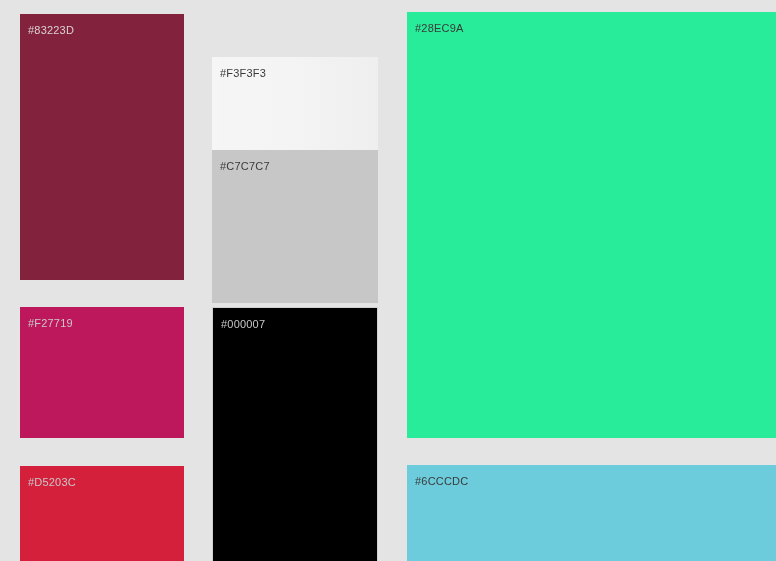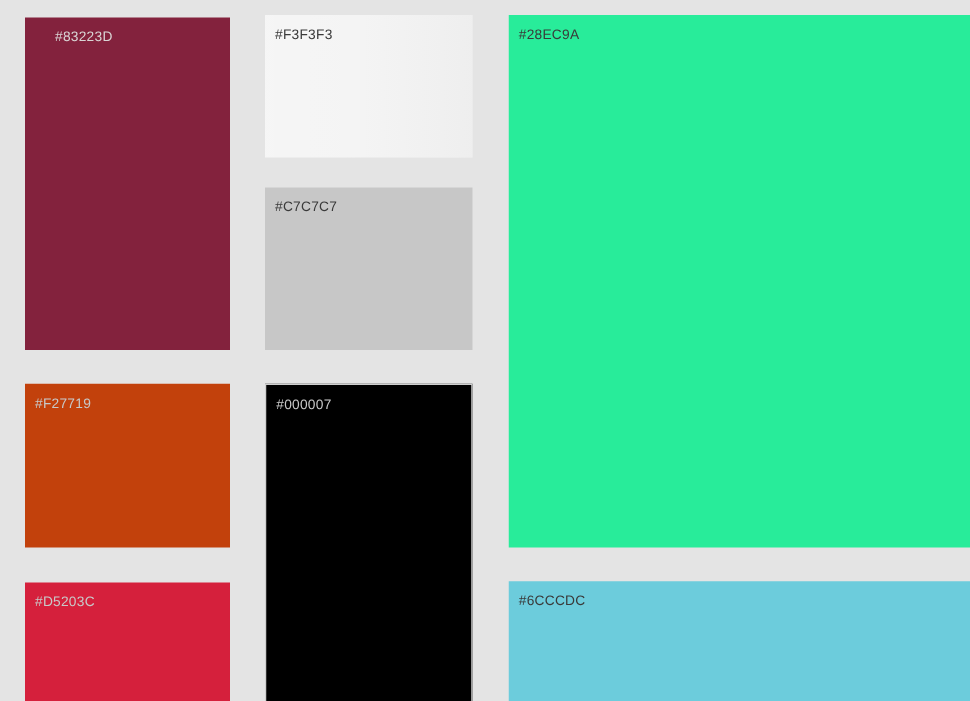--- a/index.html
+++ b/index.html
@@ -35,21 +35,21 @@
     position: absolute;
     left: 8px;
     top: 10px;
     font-size: 11px;
     line-height: 13px;
     letter-spacing: 0.2px;
     white-space: nowrap;
     font-family: "Liberation Sans", sans-serif;
   }
 
-  .label-light { color: #d9d4d4; margin-left: 16px; }
+  .label-light { color: #d9d4d4; }
   .label-dark  { color: #3a3a3a; }
   .label-dim   { color: #c8c8c8; }
 
   
   #swatch-83223d {
     left: 20px;  top: 14px;
     width: 164px; height: 266px;
   }
   #swatch-f27719 {
     left: 20px;  top: 307px;
@@ -58,21 +58,21 @@
   #swatch-d5203c {
     left: 20px;  top: 466px;
     width: 164px; height: 120px;
   }
   #swatch-f3f3f3 {
     left: 212px; top: 12px;
     width: 166px; height: 114px;
   }
   #swatch-c7c7c7 {
     left: 212px; top: 150px;
-    width: 166px; height: 130px;
+    width: 166px; height: 153px;
   }
   #swatch-000000 {
     left: 212px; top: 307px;
     width: 166px; height: 262px;
     border: 1px solid #cfcfcf;
   }
   #swatch-28ec9a {
     left: 407px; top: 12px;
     width: 378px; height: 426px;
   }
@@ -96,29 +96,29 @@
 </style>
 </head>
 <body style="background: rgb(228, 228, 228);">
 
 <div id="palette-board">
 
   <div class="swatch" id="swatch-83223d" style="background-color: rgb(131, 34, 61);">
     <span class="swatch-label label-light">#83223D</span>
   </div>
 
-  <div class="swatch" id="swatch-f27719" style="background-color: #c2410c;">
+  <div class="swatch" id="swatch-f27719" style="background-color: #be185d;">
     <span class="swatch-label label-dim">#F27719</span>
   </div>
 
   <div class="swatch" id="swatch-d5203c" style="background-color: rgb(213, 32, 60);">
     <span class="swatch-label label-dim">#D5203C</span>
   </div>
 
-  <div class="swatch" id="swatch-f3f3f3" style="background-color: rgb(243, 243, 243);">
+  <div class="swatch" id="swatch-f3f3f3" style="background-color: rgb(243, 243, 243); margin-top: 45px;">
     <span class="sheen"></span>
     <span class="swatch-label label-dark">#F3F3F3</span>
   </div>
 
   <div class="swatch" id="swatch-c7c7c7" style="background-color: rgb(199, 199, 199);">
     <span class="swatch-label label-dark">#C7C7C7</span>
   </div>
 
   <div class="swatch" id="swatch-000000" style="background-color: rgb(0, 0, 0);">
     <span class="swatch-label label-dim">#000007</span>

